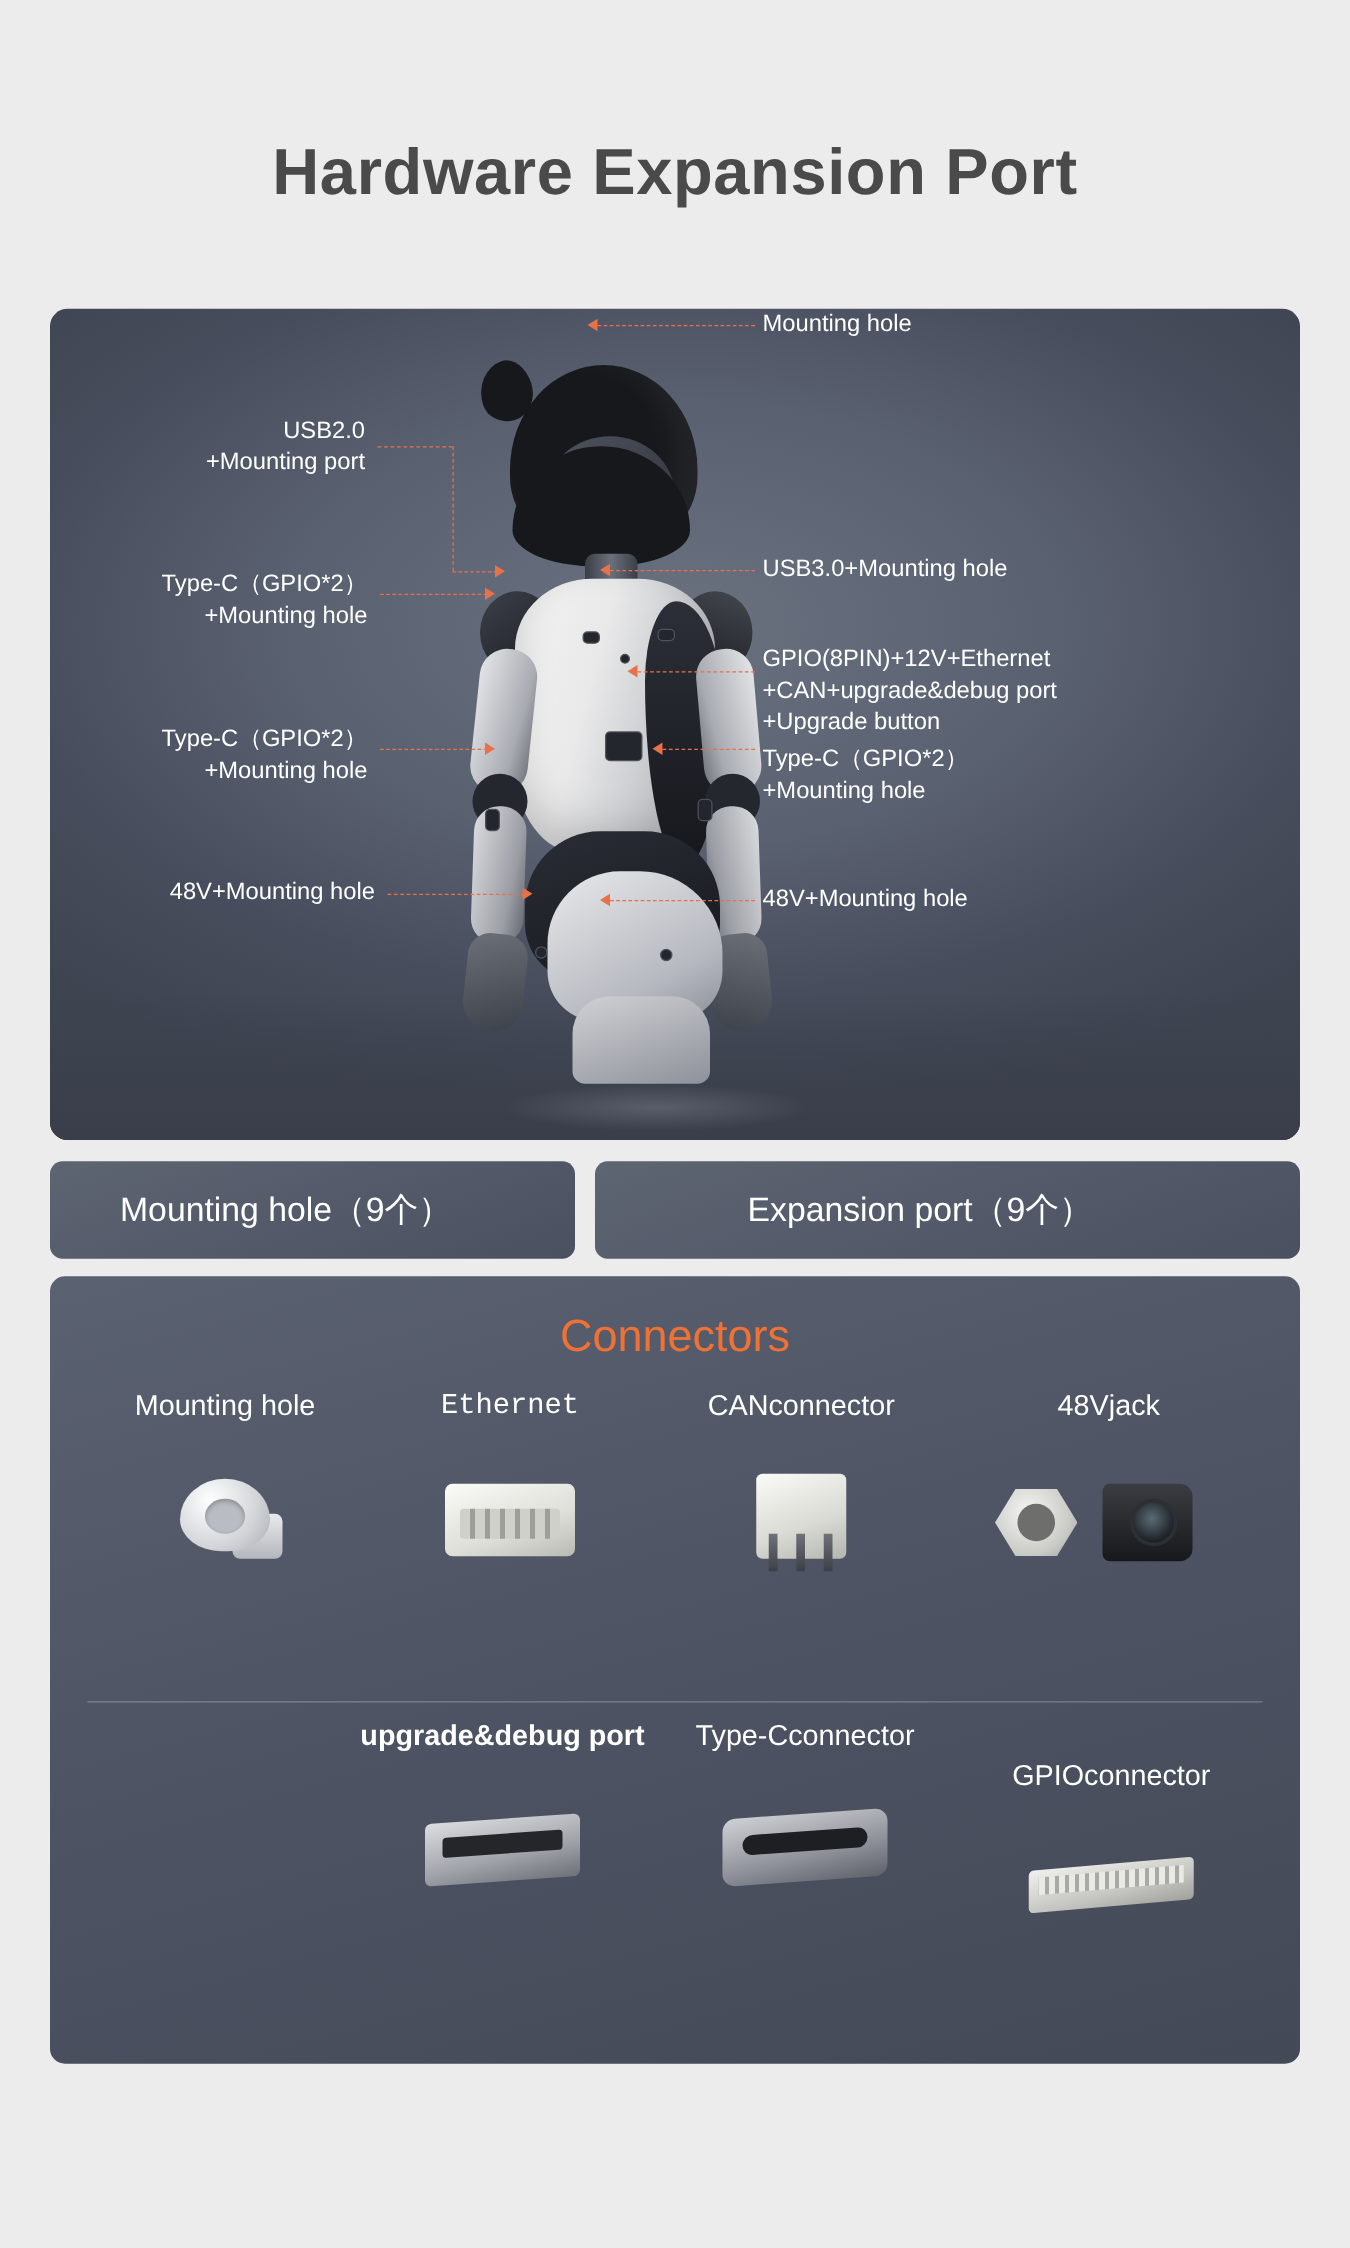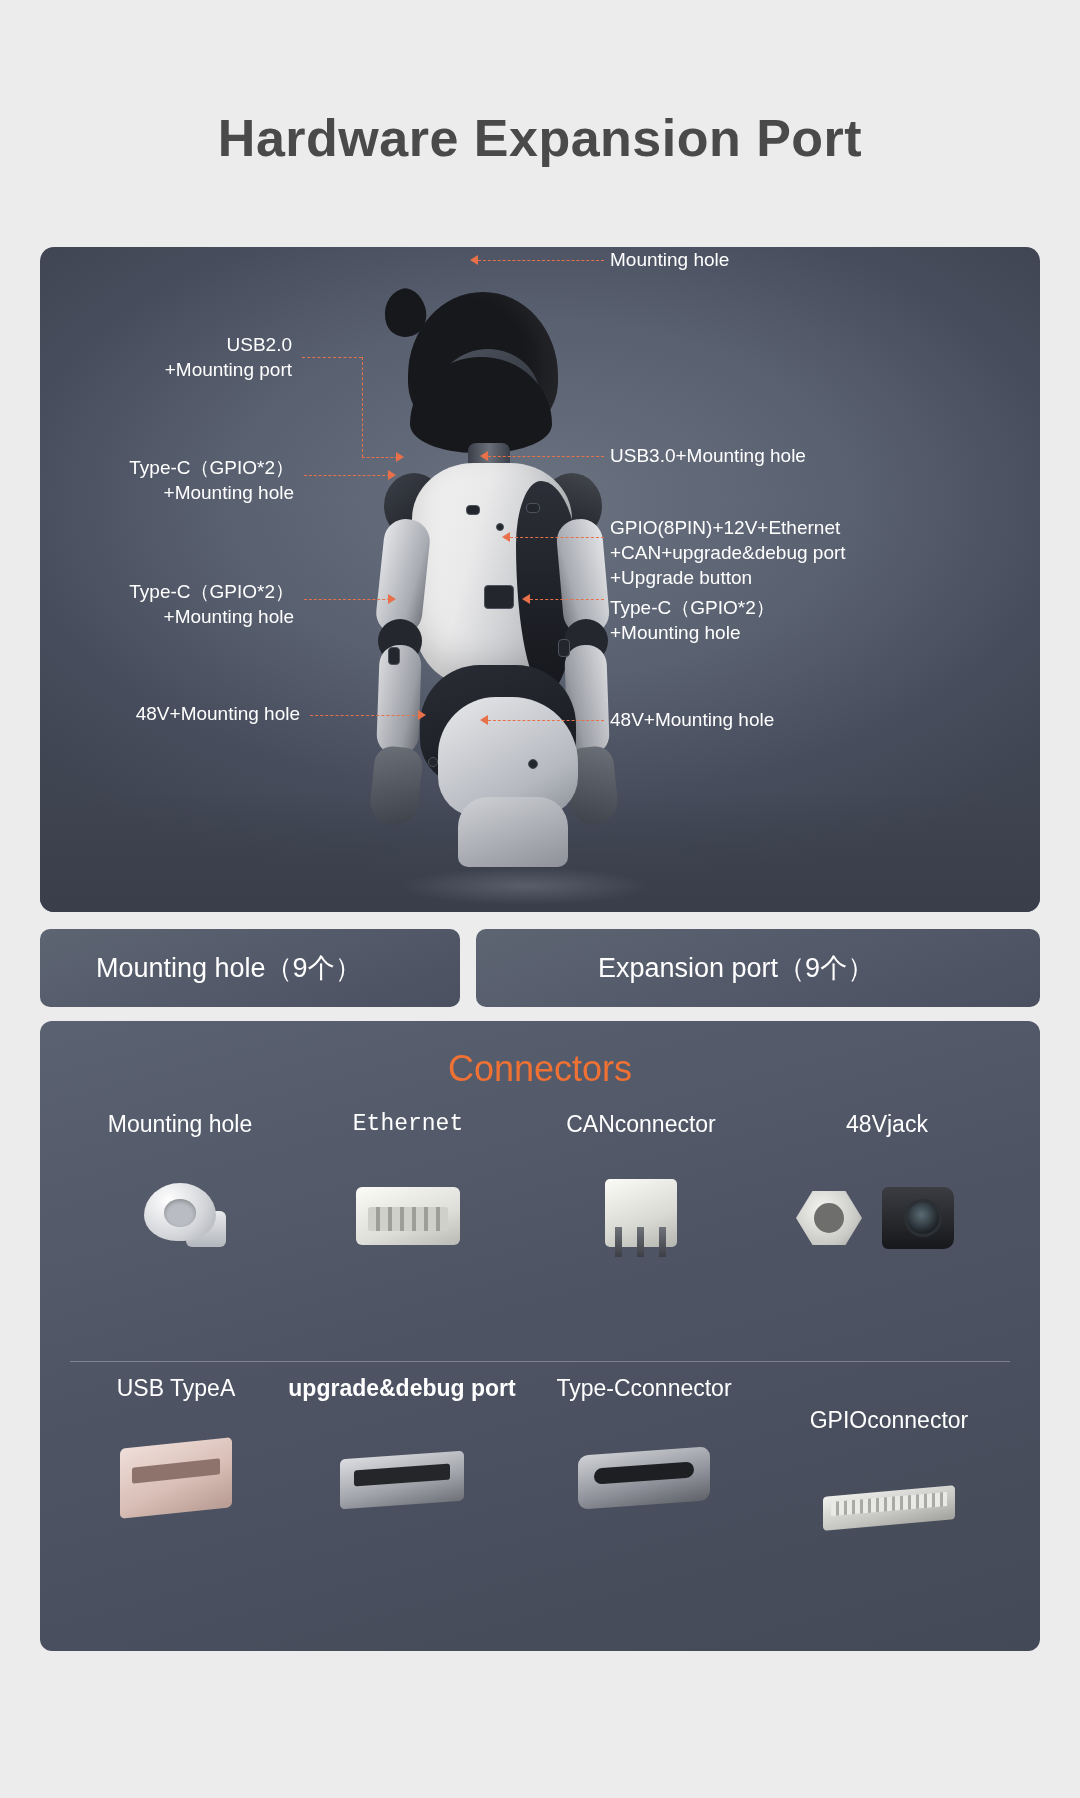--- a/index.html
+++ b/index.html
@@ -490,27 +490,20 @@
             <div class="art nut-hole"></div>
             <div class="art jack"></div>
             <div class="art jack-ring"></div>
           </div>
         </div>
       </div>
 
       <div class="divider"></div>
 
       <div class="conn-row" style="margin-top:48px;">
-        <div class="conn-cell" style="left:26px; width:220px;">
-          <div class="conn-label">USB TypeA</div>
-          <div class="conn-art" style="width:200px;">
-            <div class="art usba-body"></div>
-            <div class="art usba-slot"></div>
-          </div>
-        </div>
 
         <div class="conn-cell" style="left:232px; width:260px;font-weight:bold;">
           <div class="conn-label">upgrade&amp;debug port</div>
           <div class="conn-art" style="width:240px;">
             <div class="art dbg-body"></div>
             <div class="art dbg-slot"></div>
           </div>
         </div>
 
         <div class="conn-cell" style="left:484px; width:240px;">

